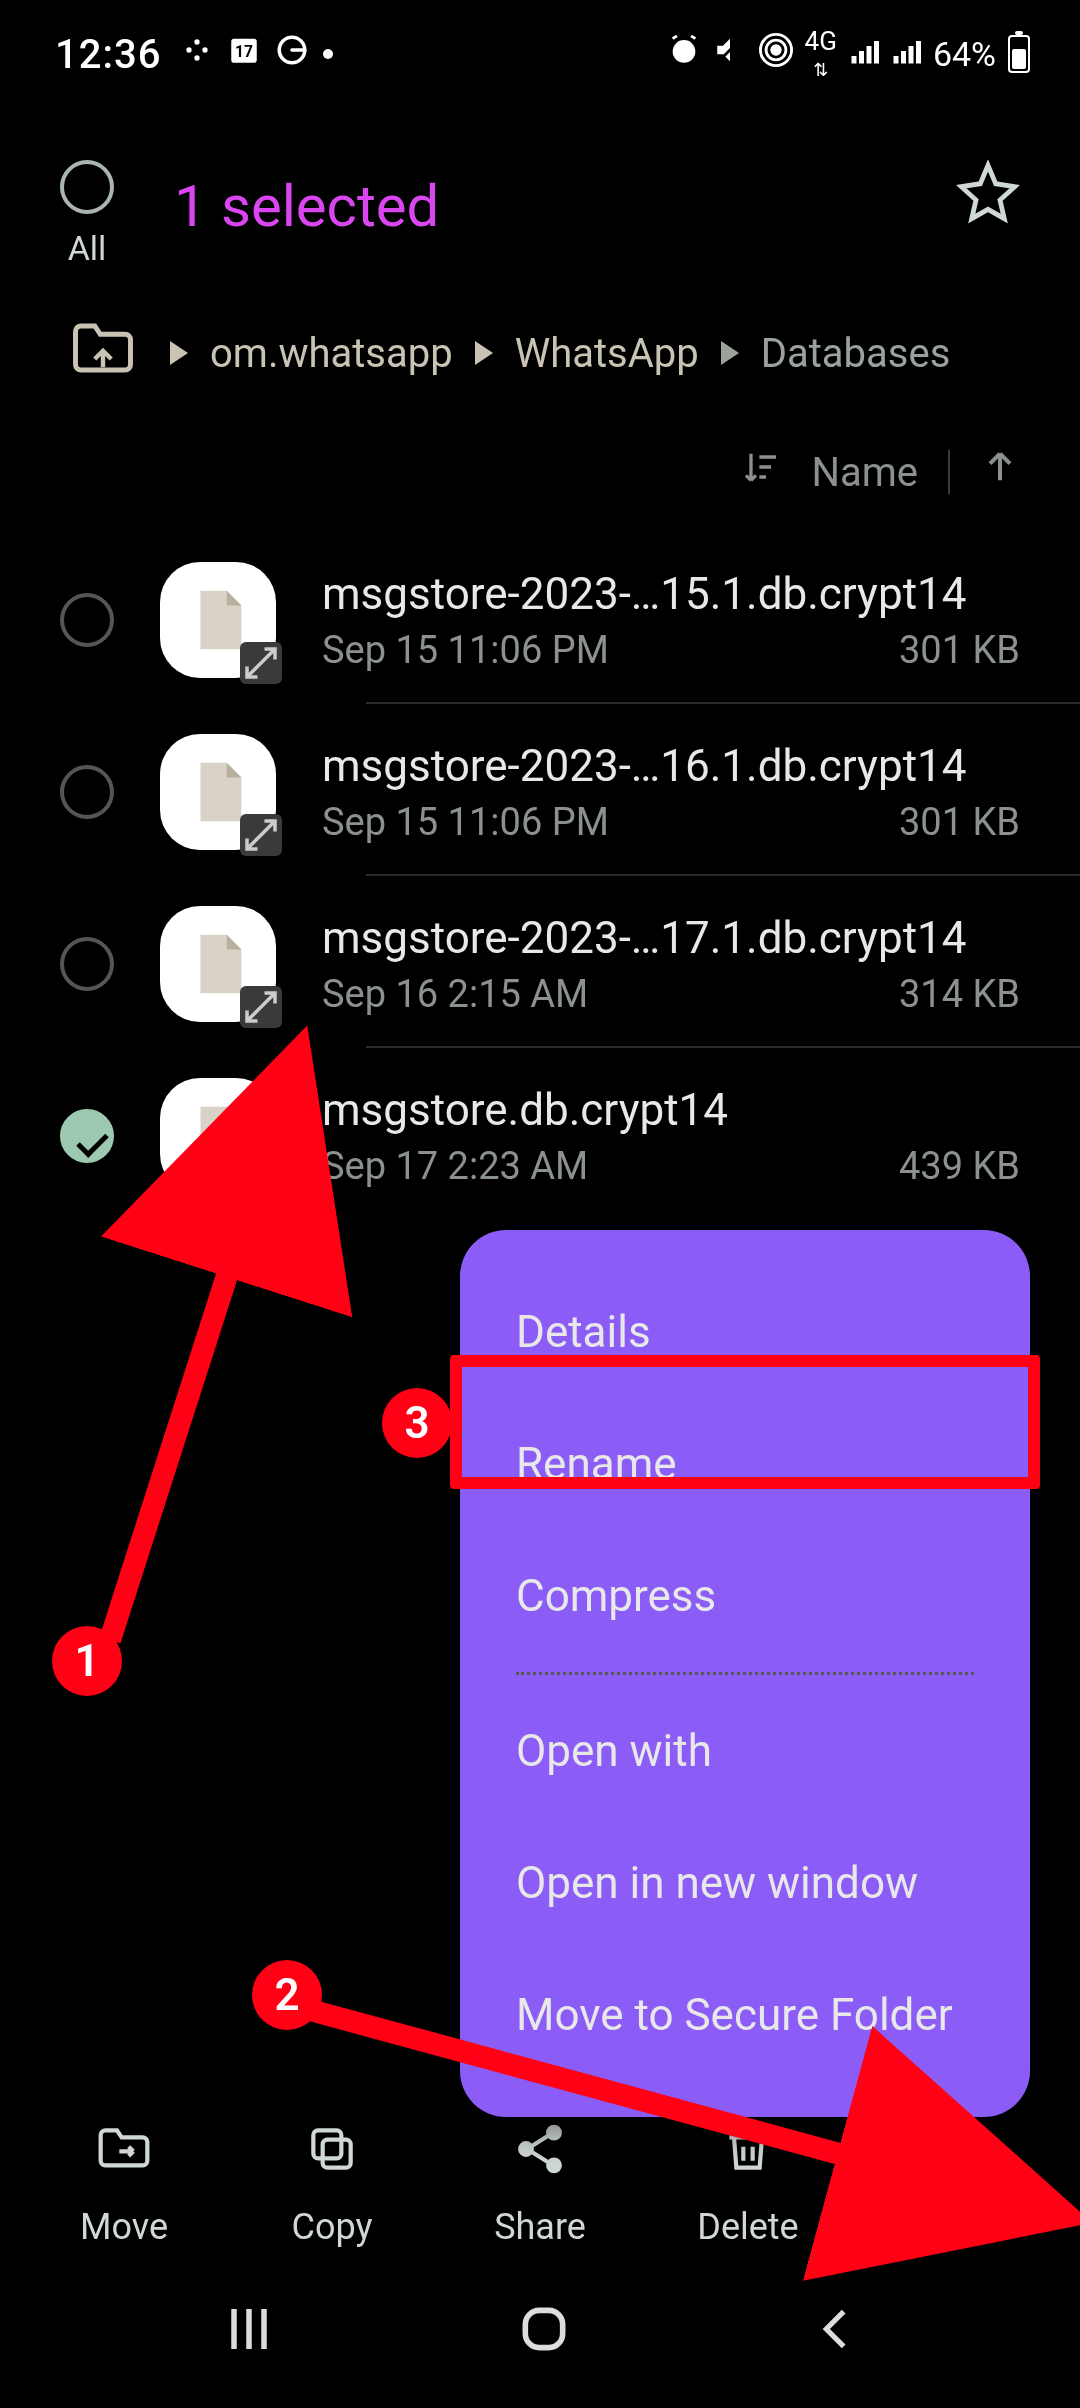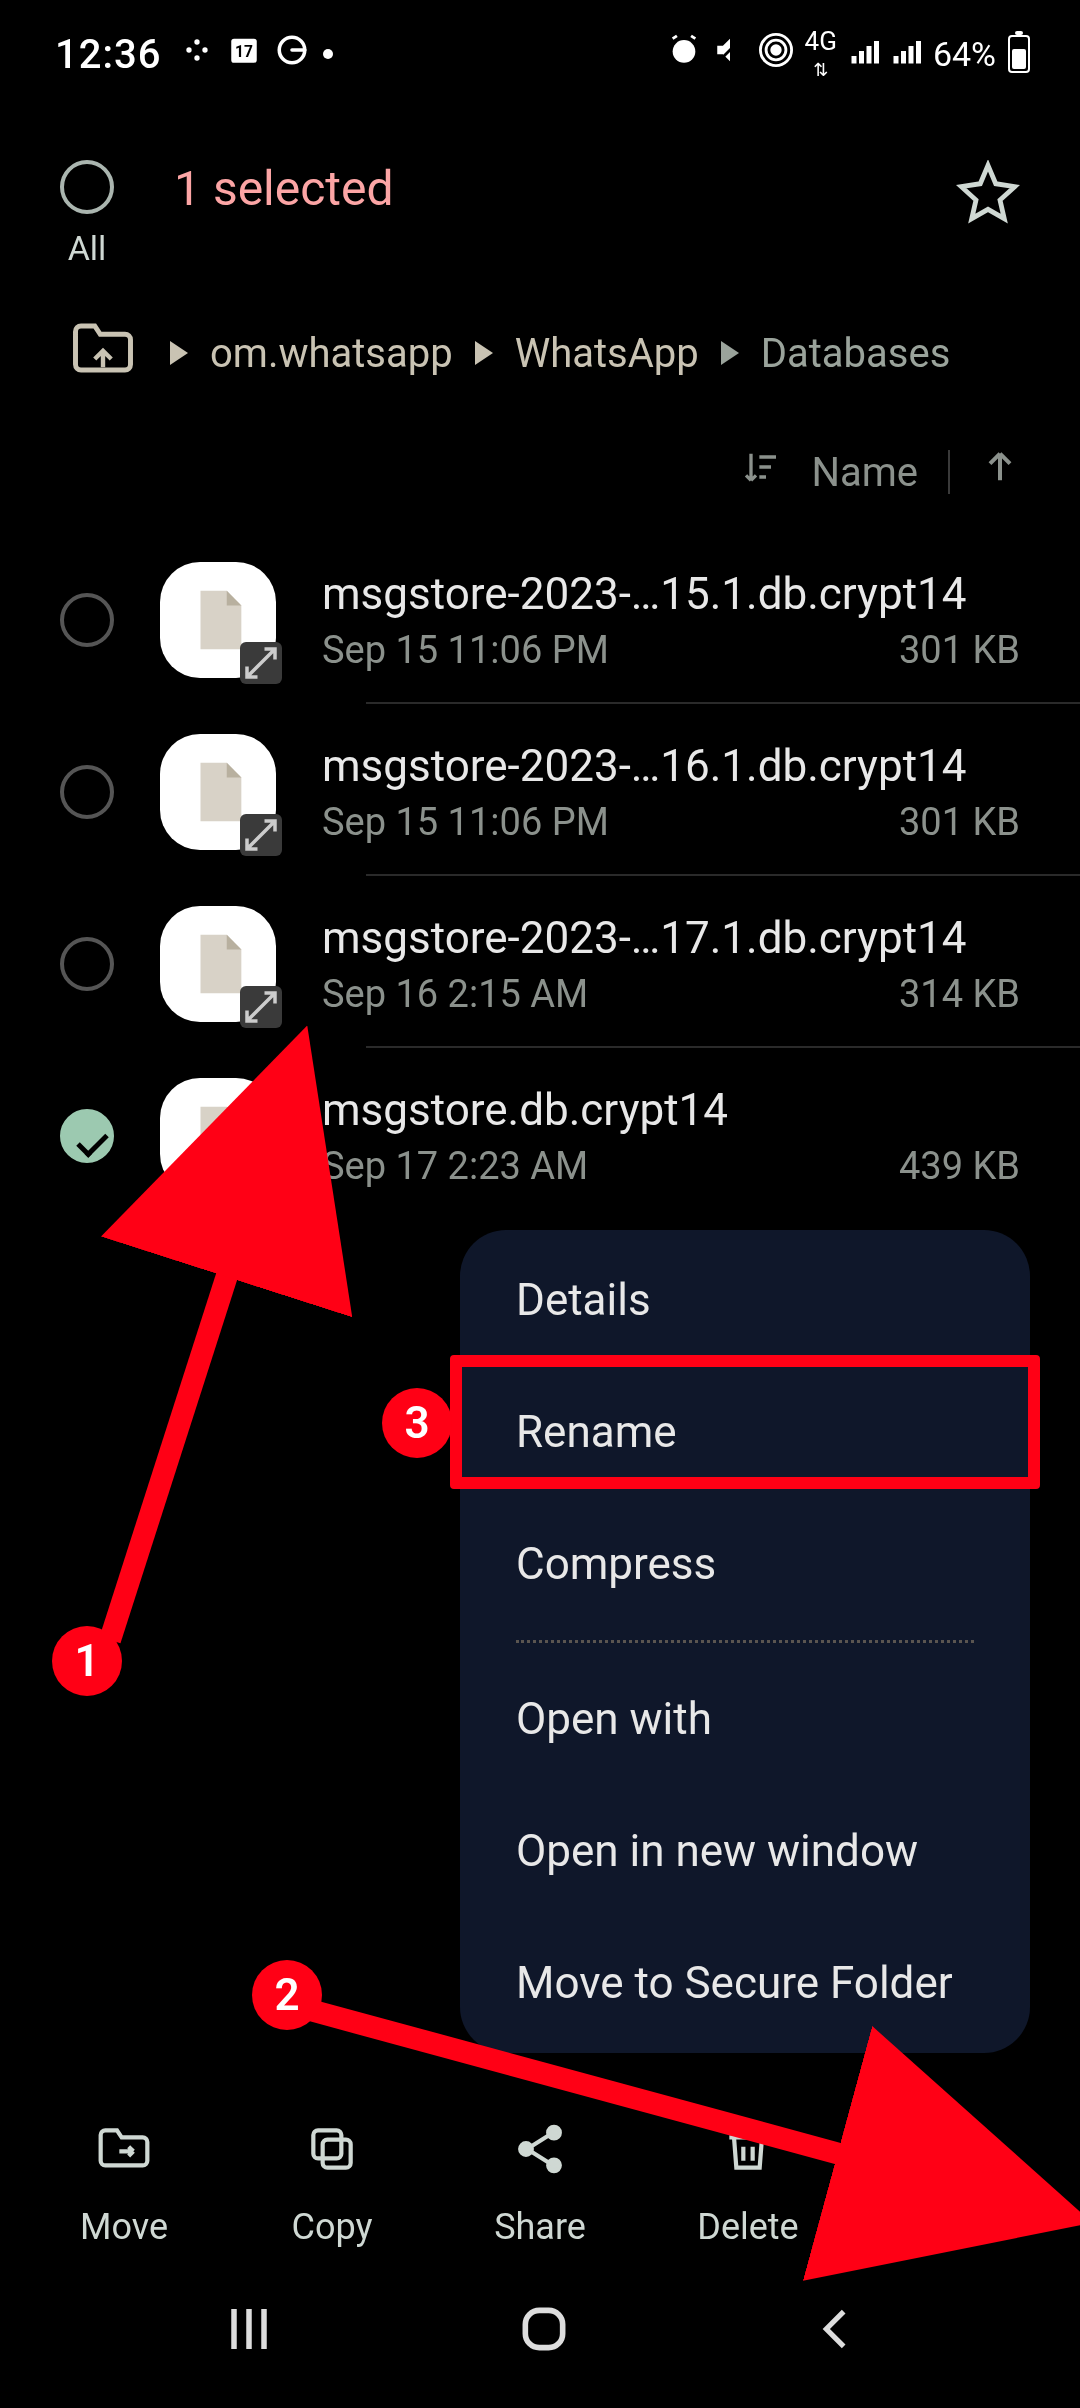--- a/index.html
+++ b/index.html
@@ -41,21 +41,21 @@
   .header {
     display: flex; align-items: flex-start; padding: 70px 60px 30px 60px;
   }
   .select-all {
     display: flex; flex-direction: column; align-items: center; gap: 14px; margin-right: 60px;
   }
   .circle-outline {
     width: 54px; height: 54px; border: 4px solid #aab5af; border-radius: 50%;
   }
   .select-all-label { font-size: 34px; color: #cfd8d3; }
-  .title { font-size: 48px; color: #fca5a5; font-weight: 400; flex: 1; }
+  .title { font-size: 58px; color: #d946ef; font-weight: 400; flex: 1; margin-top: 12px; }
   .star-icon { width: 64px; height: 64px; }
 
   
   .breadcrumb {
     display: flex; align-items: center; gap: 22px; padding: 22px 60px 40px 70px;
     font-size: 40px; color: #c9c3b3;
   }
   .home-folder { width: 66px; height: 56px; margin-right: 12px;}
   .crumb { display: flex; align-items: center; gap: 22px; }
   .crumb-last { color: #9aa39b; }
@@ -97,21 +97,21 @@
     position: absolute; right: -6px; bottom: -6px; width: 42px; height: 42px;
     background: #3a3a3a; border-radius: 6px; display:flex; align-items:center; justify-content:center;
   }
   .file-info { flex: 1; min-width: 0; }
   .file-name { font-size: 44px; color: #e8e8e8; white-space: nowrap; overflow: hidden; }
   .file-meta { display: flex; justify-content: space-between; font-size: 38px; color: #8b918c; margin-top: 8px; }
 
   
   .context-menu {
     position: absolute; left: 460px; top: 1230px; width: 570px;
-    background: #0f172a; border-radius: 46px; padding: 4px 0;
+    background: #8b5cf6; border-radius: 46px; padding: 36px 0;
     box-shadow: 0 8px 40px rgba(0,0,0,0.6);
     z-index: 10;
   }
   .menu-item {
     padding: 40px 56px; font-size: 44px; color: #e8e8e8;
   }
   .menu-dotted-sep {
     margin: 10px 56px; border-top: 3px dotted #5a5550;
   }
 

